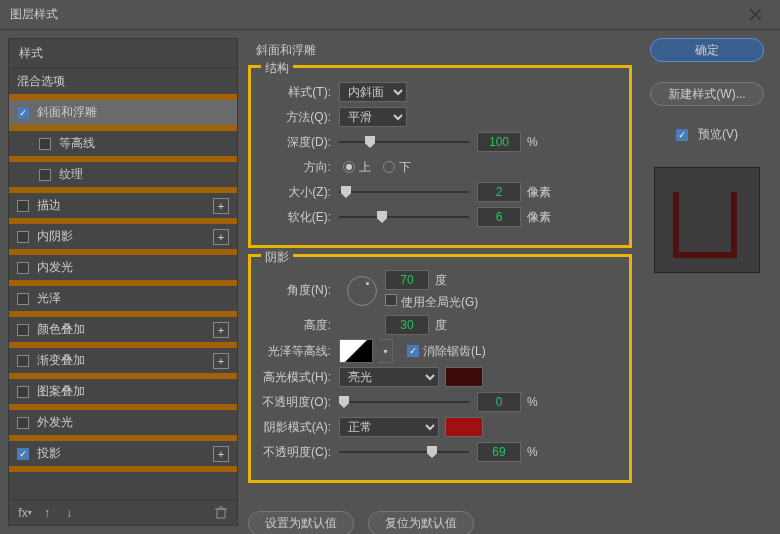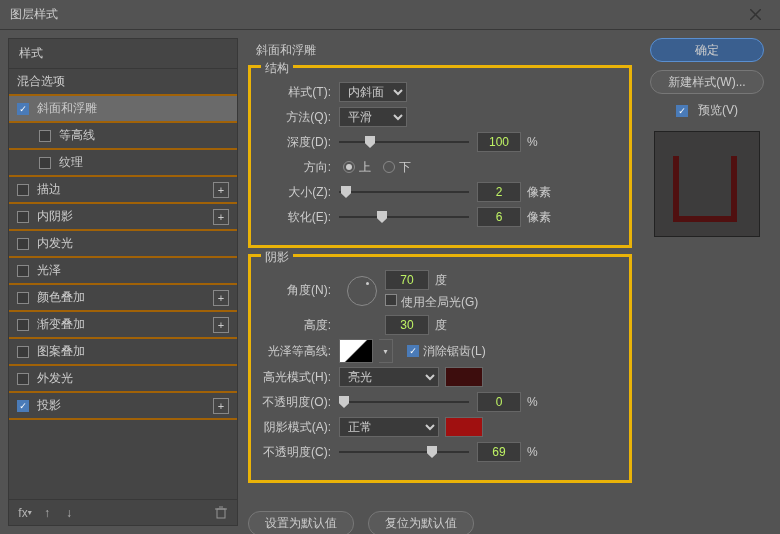--- a/index.html
+++ b/index.html
@@ -5,56 +5,56 @@
 *{box-sizing:border-box;margin:0;padding:0;font-family:"Microsoft YaHei",sans-serif;font-size:12px;color:#ccc}
 body{background:#535353;width:780px;height:534px;overflow:hidden}
 .titlebar{height:30px;background:#535353;display:flex;align-items:center;padding:0 10px;border-bottom:1px solid #383838}
 .titlebar .title{flex:1}
 .close-btn{width:30px;height:30px;display:flex;align-items:center;justify-content:center;cursor:pointer;color:#000}
 .close-btn svg{stroke:#333}
 .main{display:flex;height:504px;padding:8px}
 .left{width:230px;background:#454545;border:1px solid #383838;display:flex;flex-direction:column}
 .left-head{padding:6px 10px;border-bottom:1px solid #383838}
 .left-list{flex:1;overflow:auto}
-.lrow{display:flex;align-items:center;padding:4px 8px;min-height:24px;border-bottom:2px solid #a16207}
+.lrow{display:flex;align-items:center;padding:4px 8px;min-height:24px;border-bottom:6px solid #a16207}
 .lrow.sel{background:#6a6a6a}
 .lrow .cb{width:12px;height:12px;border:1px solid #888;margin-right:8px;display:flex;align-items:center;justify-content:center;background:#3a3a3a}
 .lrow .cb.on{background:#4a7bb8;border-color:#4a7bb8}
 .lrow .cb.on::after{content:"✓";font-size:9px;color:#fff}
 .lrow .label{flex:1}
 .lrow .plus{width:16px;height:16px;border:1px solid #888;display:flex;align-items:center;justify-content:center;font-size:11px}
 .lrow.indent{padding-left:30px}
 .left-foot{height:26px;display:flex;align-items:center;padding:0 8px;border-top:1px solid #383838;gap:6px}
 .left-foot .sp{flex:1}
 .left-foot .ic{width:16px;height:16px;display:flex;align-items:center;justify-content:center;opacity:.8}
 .center{flex:1;padding:0 10px}
 .section-title{margin:4px 0 0 8px}
 .fieldset{border:3px solid #eab308;margin:6px 0;padding:10px 8px 14px;position:relative}
 .fieldset .legend{position:absolute;top:-8px;left:10px;background:#535353;padding:0 4px}
 .frow{display:flex;align-items:center;margin:3px 0;min-height:22px}
 .flabel{width:80px;text-align:right;padding-right:8px}
 select{background:#3a3a3a;border:1px solid #666;color:#ccc;height:20px;padding:0 4px;min-width:68px}
 .slider{width:130px;height:18px;position:relative;margin-right:8px}
 .slider .track{position:absolute;top:8px;left:0;right:0;height:2px;background:#333}
 .slider .thumb{position:absolute;top:3px;width:10px;height:12px;background:#ccc;clip-path:polygon(0 0,100% 0,100% 60%,50% 100%,0 60%)}
-input[type=text]{background:#3a3a3a;border:1px solid #666;color:#bef264;width:44px;height:20px;text-align:center}
+input[type=text]{background:#3a3a3a;border:1px solid #666;color:#22c55e;width:44px;height:20px;text-align:center}
 .unit{margin-left:6px}
 .radio{width:12px;height:12px;border:1px solid #888;border-radius:50%;margin:0 4px;display:inline-flex;align-items:center;justify-content:center}
 .radio.on::after{content:"";width:6px;height:6px;background:#ccc;border-radius:50%}
 .cb2{width:12px;height:12px;border:1px solid #888;margin-right:4px;display:inline-flex;align-items:center;justify-content:center;background:#3a3a3a}
 .cb2.on{background:#4a7bb8;border-color:#4a7bb8}
 .cb2.on::after{content:"✓";font-size:9px;color:#fff}
 .angle{width:30px;height:30px;border:1px solid #888;border-radius:50%;margin:0 8px;position:relative}
 .angle .dot{position:absolute;width:3px;height:3px;background:#ccc;border-radius:50%;top:5px;left:18px}
 .gloss{width:34px;height:24px;background:linear-gradient(135deg,#fff 48%,#000 52%);border:1px solid #666;margin-right:6px}
 .gloss-dd{width:14px;height:24px;border:1px solid #666;border-left:0;display:flex;align-items:center;justify-content:center;font-size:8px}
 .swatch{width:38px;height:20px;border:1px solid #666;margin-left:6px}
 .btns-row{display:flex;justify-content:flex-start;gap:14px;margin-top:28px}
 .btn{background:#5a5a5a;border:1px solid #777;border-radius:12px;padding:3px 16px;cursor:pointer}
-.right{width:130px;padding:0 6px;display:flex;flex-direction:column;gap:8px;align-items:center}
+.right{width:130px;padding:0 6px;display:flex;flex-direction:column;gap:20px;align-items:center}
 .rbtn{width:114px;height:24px;border:1px solid #777;border-radius:12px;display:flex;align-items:center;justify-content:center;cursor:pointer;background:#5a5a5a}
 .rbtn.primary{background:#3a5f8f;border-color:#5a8fd0}
 .preview{width:106px;height:106px;background:#3d3c3c;border:1px solid #222;position:relative;margin-top:4px}
 .preview .shape{position:absolute;left:18px;top:24px;width:64px;height:66px;border-left:6px solid #501010;border-right:6px solid #501010;border-bottom:6px solid #501010}
 </style>
 </head>
 <body>
 
 <div class="titlebar">
   <span class="title">图层样式</span>

